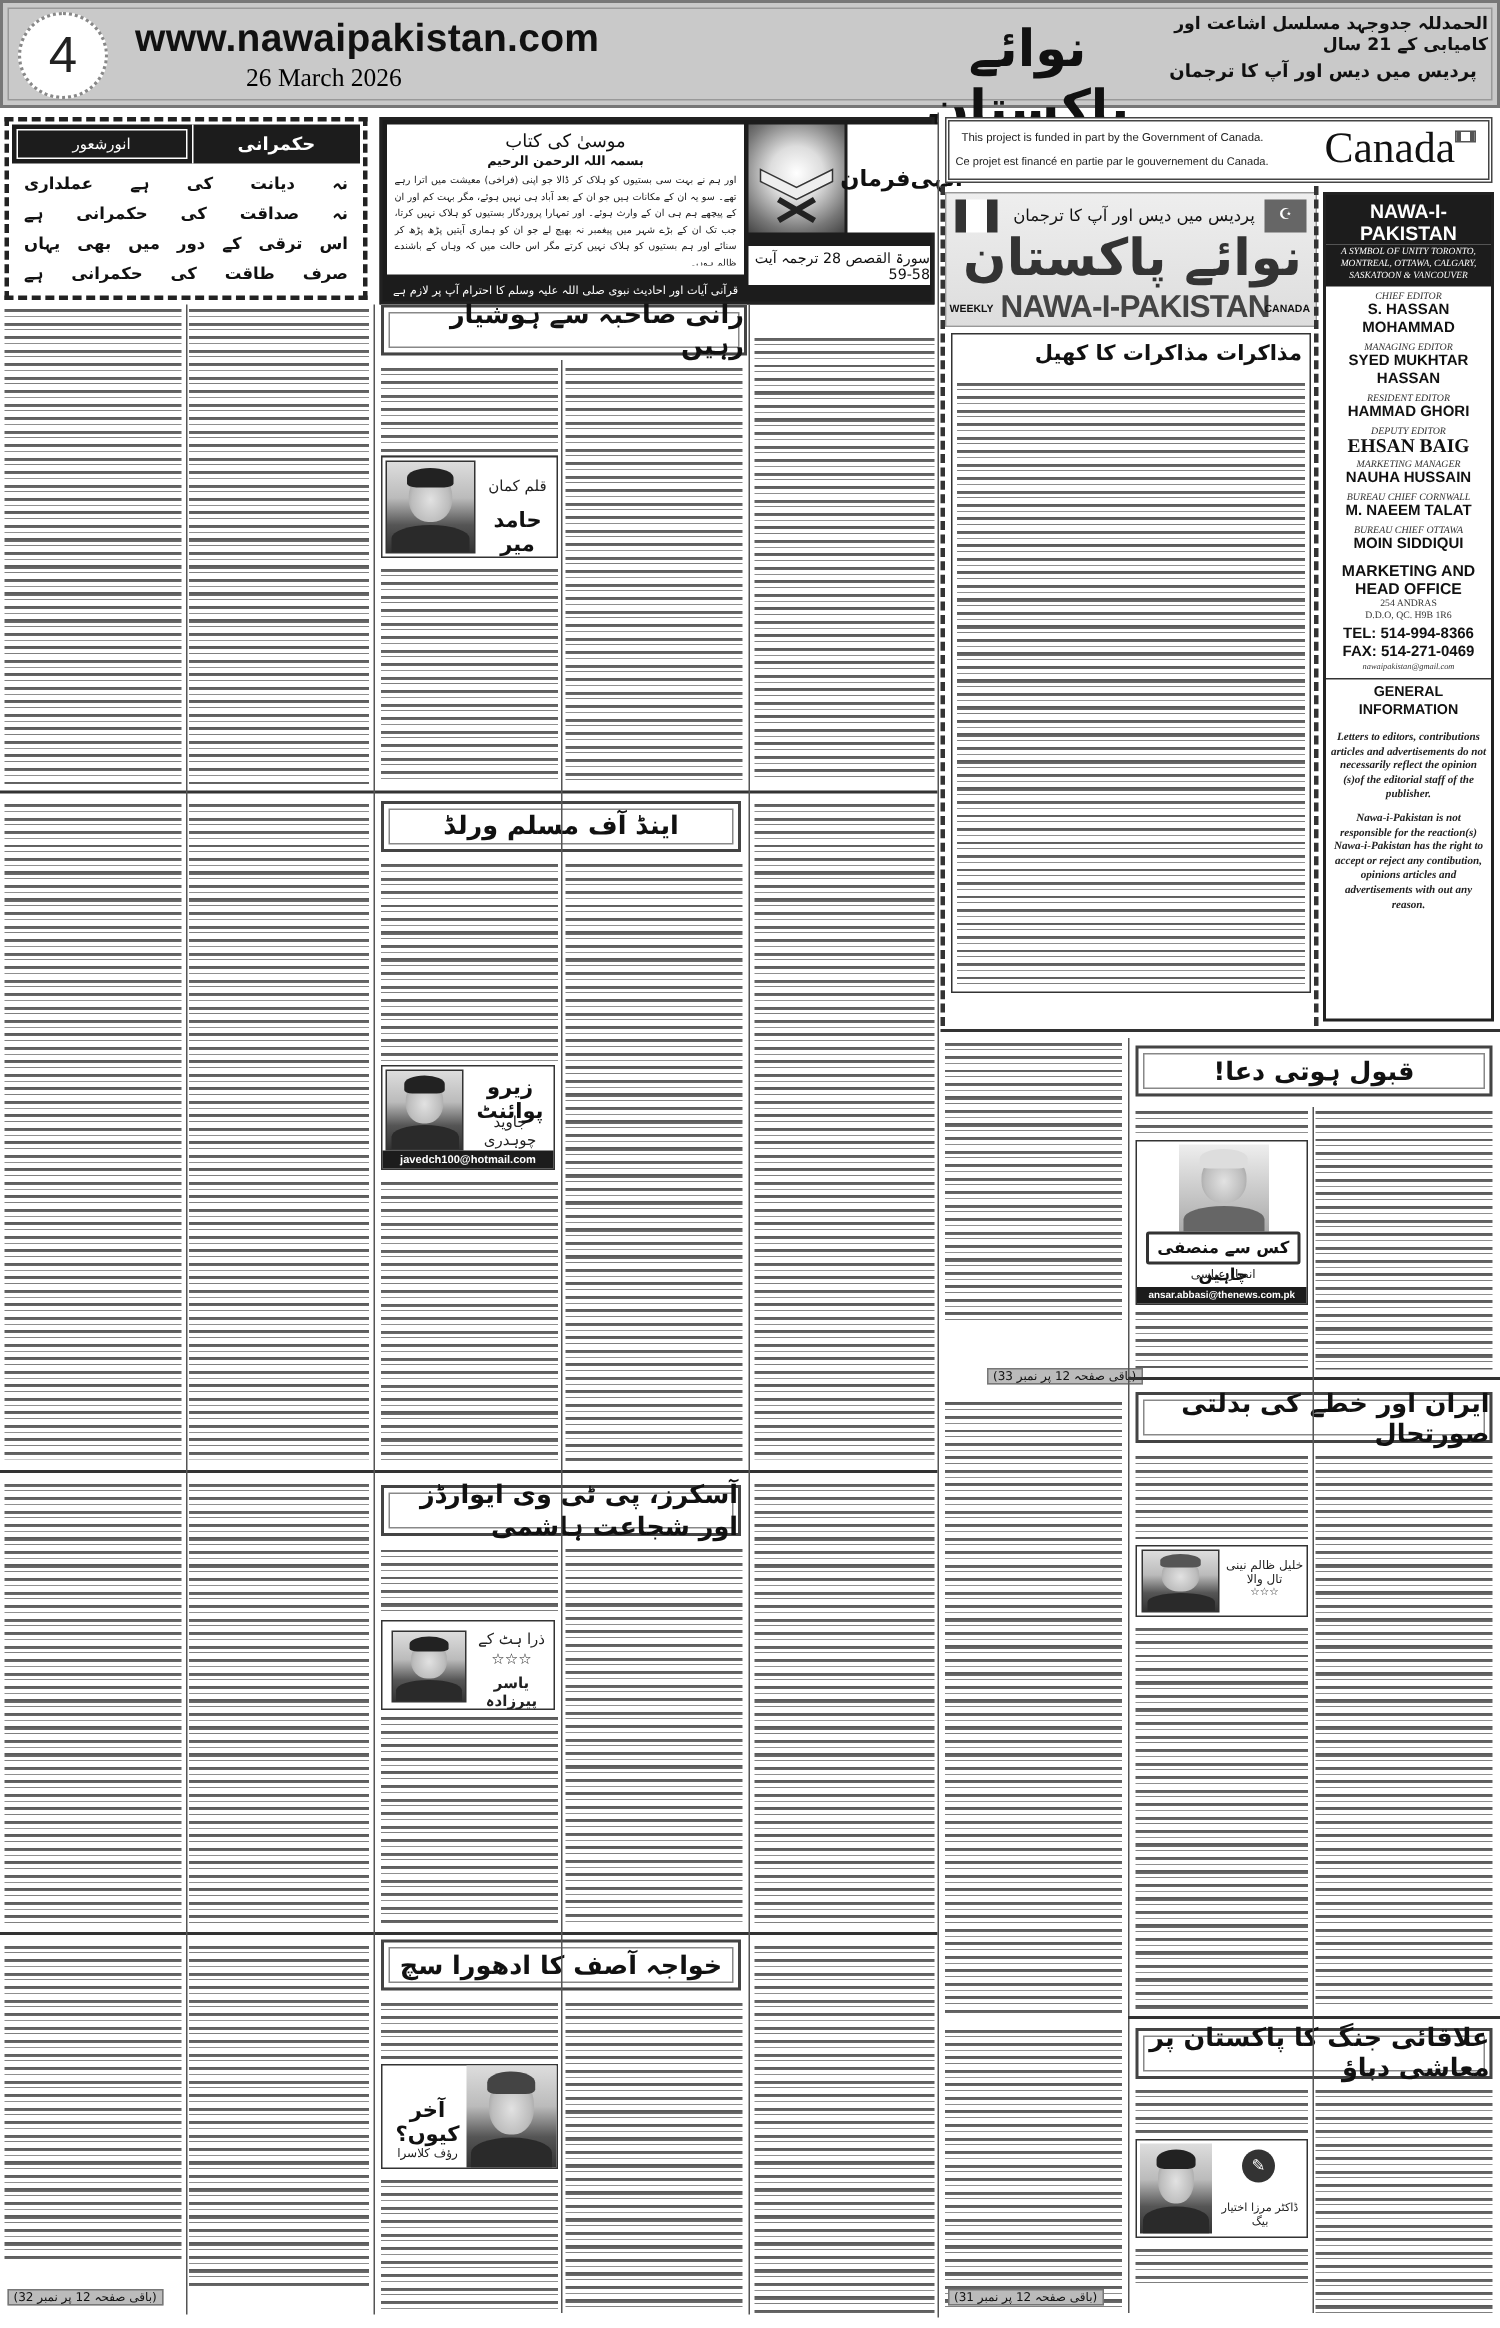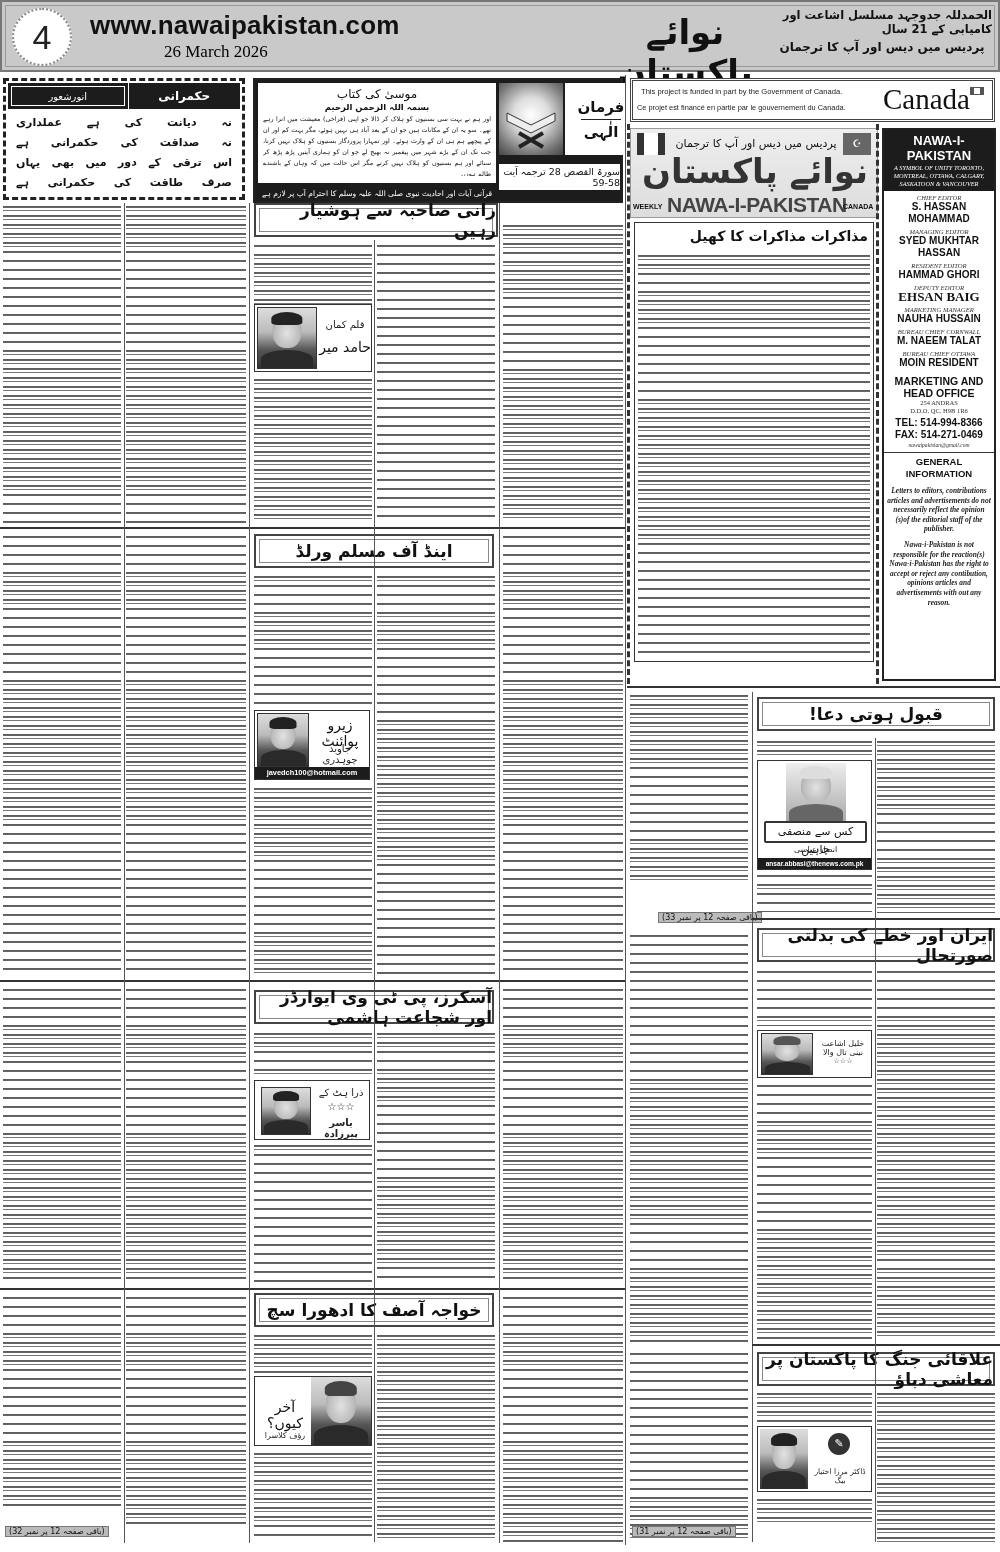--- a/index.html
+++ b/index.html
@@ -19,21 +19,21 @@
 .headline{position:absolute;border:2px solid #444;background:#fff;display:flex;align-items:center;justify-content:center;direction:rtl;font-weight:bold;font-size:17px;color:#111;box-shadow:inset 0 0 0 3px #fff, inset 0 0 0 4px #888}
 .textcol{position:absolute;overflow:hidden;background:repeating-linear-gradient(to bottom,#fff 0px,#fff 3px,#5a5a5a 3px,#6a6a6a 5px,#fff 5px,#fff 7.5px,#777 7.5px,#999 8.2px,#fff 8.2px,#fff 9px)}
 .rule-v{position:absolute;width:1px;background:#555}
 .rule-h{position:absolute;height:2px;background:#333}
 .photo{position:absolute;background:linear-gradient(180deg,#ddd 0%,#bbb 40%,#555 70%,#333 100%);border:1px solid #333;overflow:hidden}
 .face{position:absolute;left:50%;top:12%;width:50%;height:55%;transform:translateX(-50%);border-radius:48% 48% 45% 45%;background:radial-gradient(ellipse at 50% 55%,#e2e2e2 0%,#bdbdbd 60%,#8c8c8c 100%)}
 .hair{position:absolute;left:50%;top:6%;width:54%;height:22%;transform:translateX(-50%);border-radius:50% 50% 20% 20%;background:#222}
 .shoulders{position:absolute;left:5%;bottom:0;width:90%;height:30%;border-radius:50% 50% 0 0;background:#2a2a2a}
 .byline-box{position:absolute;border:1px solid #333;background:#fff}
 .cap-small{font-size:10px;direction:rtl;text-align:center;color:#222}
-.cap-name{font-size:14px;font-weight:normal;direction:rtl;text-align:center;color:#111}
+.cap-name{font-size:14px;font-weight:bold;direction:rtl;text-align:center;color:#111}
 .contd{position:absolute;background:#bbb;border:1px solid #777;font-size:8px;direction:rtl;padding:0 3px;color:#111}
 
 #sidebar{left:882px;top:128px;width:114px;height:553px;border:2px solid #222;background:#fff;text-align:center;font-family:"Liberation Sans",sans-serif}
 #sb-title{background:#1c1c1c;color:#fff;font-weight:bold;font-size:13px;padding:3px 0 0;font-family:"Liberation Sans",sans-serif}
 #sb-tagline{background:#1c1c1c;color:#fff;font-style:italic;font-family:"Liberation Serif",serif;font-size:6.3px;line-height:8px;padding:1px 2px 3px;text-transform:uppercase}
 .sb-role{font-family:"Liberation Serif",serif;font-style:italic;font-size:6.6px;text-transform:uppercase;color:#333;margin-top:3px}
 .sb-name{font-weight:bold;font-size:10px;color:#111;line-height:12px}
 .sb-name.big{font-family:"Liberation Serif",serif;font-size:13px}
 .sb-small{font-family:"Liberation Serif",serif;font-size:6.5px;line-height:8px;color:#333}
 .sb-para{font-family:"Liberation Serif",serif;font-style:italic;font-weight:bold;font-size:7.4px;line-height:9.6px;color:#222;padding:0 3px;margin-top:6px}
@@ -99,21 +99,21 @@
     <div class="urdu" style="text-align:center;font-size:8.5px;font-weight:bold;margin-top:1px">بسمہ اللہ الرحمن الرحیم</div>
     <div class="urdu" style="font-size:6.4px;line-height:11px;text-align:justify;margin-top:2px;height:62px;overflow:hidden">اور ہم نے بہت سی بستیوں کو ہلاک کر ڈالا جو اپنی (فراخی) معیشت میں اترا رہے تھے۔ سو یہ ان کے مکانات ہیں جو ان کے بعد آباد ہی نہیں ہوئے، مگر بہت کم اور ان کے پیچھے ہم ہی ان کے وارث ہوئے۔ اور تمہارا پروردگار بستیوں کو ہلاک نہیں کرتا، جب تک ان کے بڑے شہر میں پیغمبر نہ بھیج لے جو ان کو ہماری آیتیں پڑھ پڑھ کر سنائے اور ہم بستیوں کو ہلاک نہیں کرتے مگر اس حالت میں کہ وہاں کے باشندے ظالم ہوں۔</div>
   </div>
   <div class="abs urdu" style="left:3px;top:105px;width:238px;height:16px;color:#fff;font-size:7.5px;display:flex;align-items:center;justify-content:center">قرآنی آیات اور احادیث نبوی صلی اللہ علیہ وسلم کا احترام آپ پر لازم ہے</div>
   <div class="abs" style="left:244px;top:3px;width:64px;height:72px;background:radial-gradient(circle at 50% 45%,#fff 0%,#ddd 35%,#777 75%,#444 100%)">
     <svg width="64" height="72" viewBox="0 0 64 72">
         <path d="M8 30 L32 42 L56 30 L56 38 L32 50 L8 38Z" fill="#eee" stroke="#333" stroke-width="1"></path>
         <path d="M20 50 L44 64 M44 50 L20 64" stroke="#222" stroke-width="4"></path>
       </svg>
   </div>
-  <div class="abs" style="left:310px;top:3px;width:72px;height:72px;background:#fff;display:flex;flex-direction:column;align-items:center;justify-content:center">
+  <div class="abs" style="left:310px;top:3px;width:72px;height:72px;background:#fff;display:flex;flex-direction:row;align-items:center;justify-content:center">
     <div class="urdu" style="font-size:15px;font-weight:bold">فرمان</div>
     <div style="width:40px;height:1px;background:#222;margin:3px 0"></div>
     <div class="urdu" style="font-size:15px;font-weight:bold">الٰہی</div>
   </div>
   <div class="abs urdu" style="left:244px;top:84px;width:121px;height:26px;background:#fff;font-size:9.5px;display:flex;align-items:center;justify-content:center">سورۃ القصص 28 ترجمہ آیت 58-59</div>
 </div>
 
 <div id="canada-box" class="abs">
   <div class="abs" style="left:8px;top:6px;font-family:'Liberation Sans',sans-serif;font-size:7.6px;color:#222">This project is funded in part by the Government of Canada.</div>
   <div class="abs" style="left:4px;top:22px;font-family:'Liberation Sans',sans-serif;font-size:7.4px;color:#222">Ce projet est financé en partie par le gouvernement du Canada.</div>
@@ -146,21 +146,21 @@
       <div class="sb-name">SYED MUKHTAR HASSAN</div>
       <div class="sb-role">RESIDENT EDITOR</div>
       <div class="sb-name">HAMMAD GHORI</div>
       <div class="sb-role">DEPUTY EDITOR</div>
       <div class="sb-name big">EHSAN BAIG</div>
       <div class="sb-role">MARKETING MANAGER</div>
       <div class="sb-name">NAUHA HUSSAIN</div>
       <div class="sb-role">BUREAU CHIEF CORNWALL</div>
       <div class="sb-name">M. NAEEM TALAT</div>
       <div class="sb-role">BUREAU CHIEF OTTAWA</div>
-      <div class="sb-name">MOIN RESIDENT</div>
+      <div class="sb-name">MOIN SIDDIQUI</div>
     </div>
   <div class="sb-name" style="margin-top:6px;font-size:10.5px">MARKETING AND HEAD OFFICE</div>
   <div class="sb-small">254 ANDRAS</div>
   <div class="sb-small">D.D.O, QC. H9B 1R6</div>
   <div class="sb-name" style="margin-top:2px">TEL: 514-994-8366</div>
   <div class="sb-name">FAX: 514-271-0469</div>
   <div class="sb-small" style="font-size:5.6px;font-style:italic">nawaipakistan@gmail.com</div>
   <div style="height:1px;background:#333;margin:3px 0"></div>
   <div class="sb-name" style="font-size:9.5px">GENERAL INFORMATION</div>
   <div id="sb-info">
@@ -275,21 +275,21 @@
 <div class="rule-h" style="left:752px;top:918px;width:248px"></div>
 
 <div class="headline" style="left:757px;top:928px;width:238px;height:34px">ایران اور خطے کی بدلتی صورتحال</div>
 <div class="textcol" style="left:757px;top:968px;width:115px;height:58px"></div>
 <div class="byline-box" style="left:757px;top:1030px;width:115px;height:48px">
   <div class="photo" style="left:3px;top:2px;width:52px;height:42px">
       <div class="face"></div>
       <div class="hair" style="background:#555"></div>
       <div class="shoulders"></div>
     </div>
-  <div class="abs cap-small" style="left:56px;top:8px;width:58px;font-size:8px">خلیل اشاعت نینی تال والا</div>
+  <div class="abs cap-small" style="left:56px;top:8px;width:58px;font-size:8px">خلیل ظالم نینی تال والا</div>
   <div class="abs cap-small" style="left:56px;top:26px;width:58px;font-size:7px">☆☆☆</div>
 </div>
 <div class="textcol" style="left:757px;top:1082px;width:115px;height:258px"></div>
 <div class="textcol" style="left:877px;top:968px;width:118px;height:372px"></div>
 <div class="rule-h" style="left:752px;top:1344px;width:248px"></div>
 
 <div class="headline" style="left:757px;top:1352px;width:238px;height:34px">علاقائی جنگ کا پاکستان پر معاشی دباؤ</div>
 <div class="textcol" style="left:757px;top:1390px;width:115px;height:34px"></div>
 <div class="byline-box" style="left:757px;top:1426px;width:115px;height:66px">
   <div class="photo" style="left:2px;top:2px;width:48px;height:60px;border:none">

